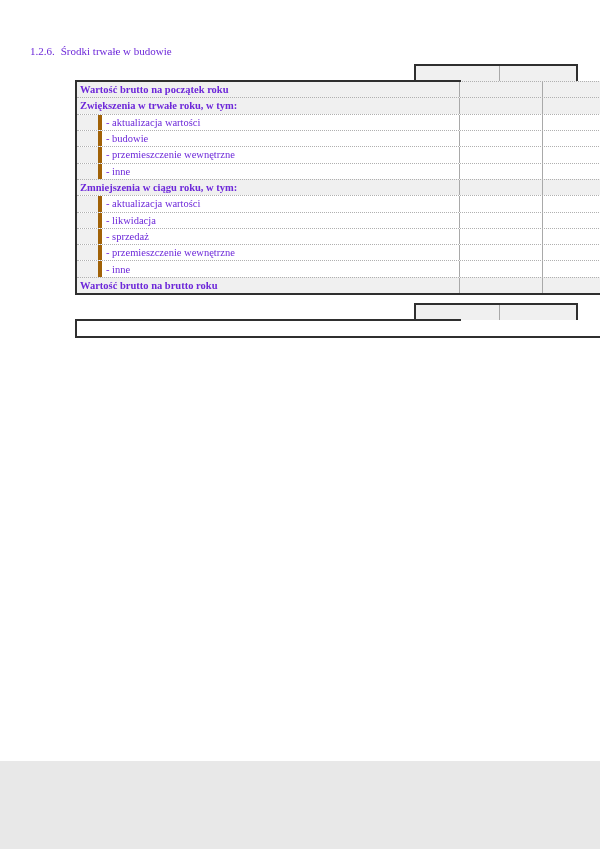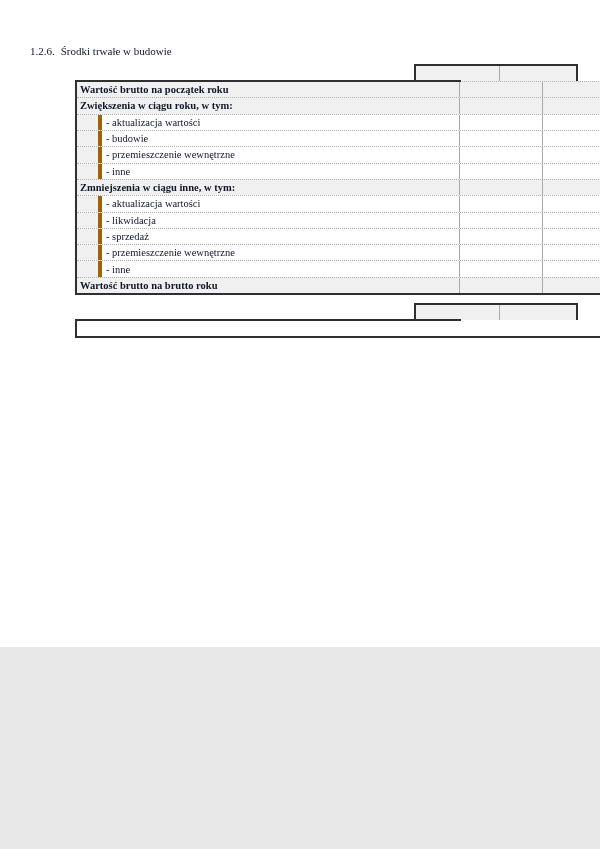--- a/index.html
+++ b/index.html
@@ -1,18 +1,18 @@
 <!DOCTYPE html>
 <html><head>
 <meta charset="utf-8">
 <style>
   html,body { margin:0; padding:0; background:#e8e8e8; }
   .page {
-    position:relative; width:600px; height:647px; margin:0 auto;
-    background:#ffffff; font-family:"Liberation Serif", serif; color:#0f172a;
+    position:relative; width:600px; height:761px; margin:0 auto;
+    background:#ffffff; font-family:"Liberation Serif", serif; color:#6d28d9;
     overflow:hidden;
   }
   .title { position:absolute; left:30px; top:45px; font-size:11px; white-space:nowrap; }
   .title .num { display:inline-block; margin-right:6px; }
 
   
   .strip {
     position:absolute; left:414px; width:164px; height:17px;
     box-sizing:border-box; border:2px solid #2f2f2f; border-bottom:none;
     background:#f0f0f0; display:flex;
@@ -63,21 +63,21 @@
   <div class="tbl" id="tbl1">
     <div class="topline"></div>
 
     <div class="r hd">
       <div class="c lbl-full">Wartość brutto na początek roku</div>
       <div class="c v1"></div>
       <div class="c v2"></div>
     </div>
 
     <div class="r hd">
-      <div class="c lbl-full">Zwiększenia w ciągu roku, w tym:</div>
+      <div class="c lbl-full">Zwiększenia w trwałe roku, w tym:</div>
       <div class="c v1"></div>
       <div class="c v2"></div>
     </div>
 
     <div class="r">
       <div class="c indent"></div>
       <div class="c lbl-sub">- aktualizacja wartości</div>
       <div class="c v1"></div>
       <div class="c v2"></div>
     </div>
@@ -97,21 +97,21 @@
     </div>
 
     <div class="r">
       <div class="c indent"></div>
       <div class="c lbl-sub">- inne</div>
       <div class="c v1"></div>
       <div class="c v2"></div>
     </div>
 
     <div class="r hd">
-      <div class="c lbl-full">Zmniejszenia w ciągu inne, w tym:</div>
+      <div class="c lbl-full">Zmniejszenia w ciągu roku, w tym:</div>
       <div class="c v1"></div>
       <div class="c v2"></div>
     </div>
 
     <div class="r">
       <div class="c indent"></div>
       <div class="c lbl-sub">- aktualizacja wartości</div>
       <div class="c v1"></div>
       <div class="c v2"></div>
     </div>

